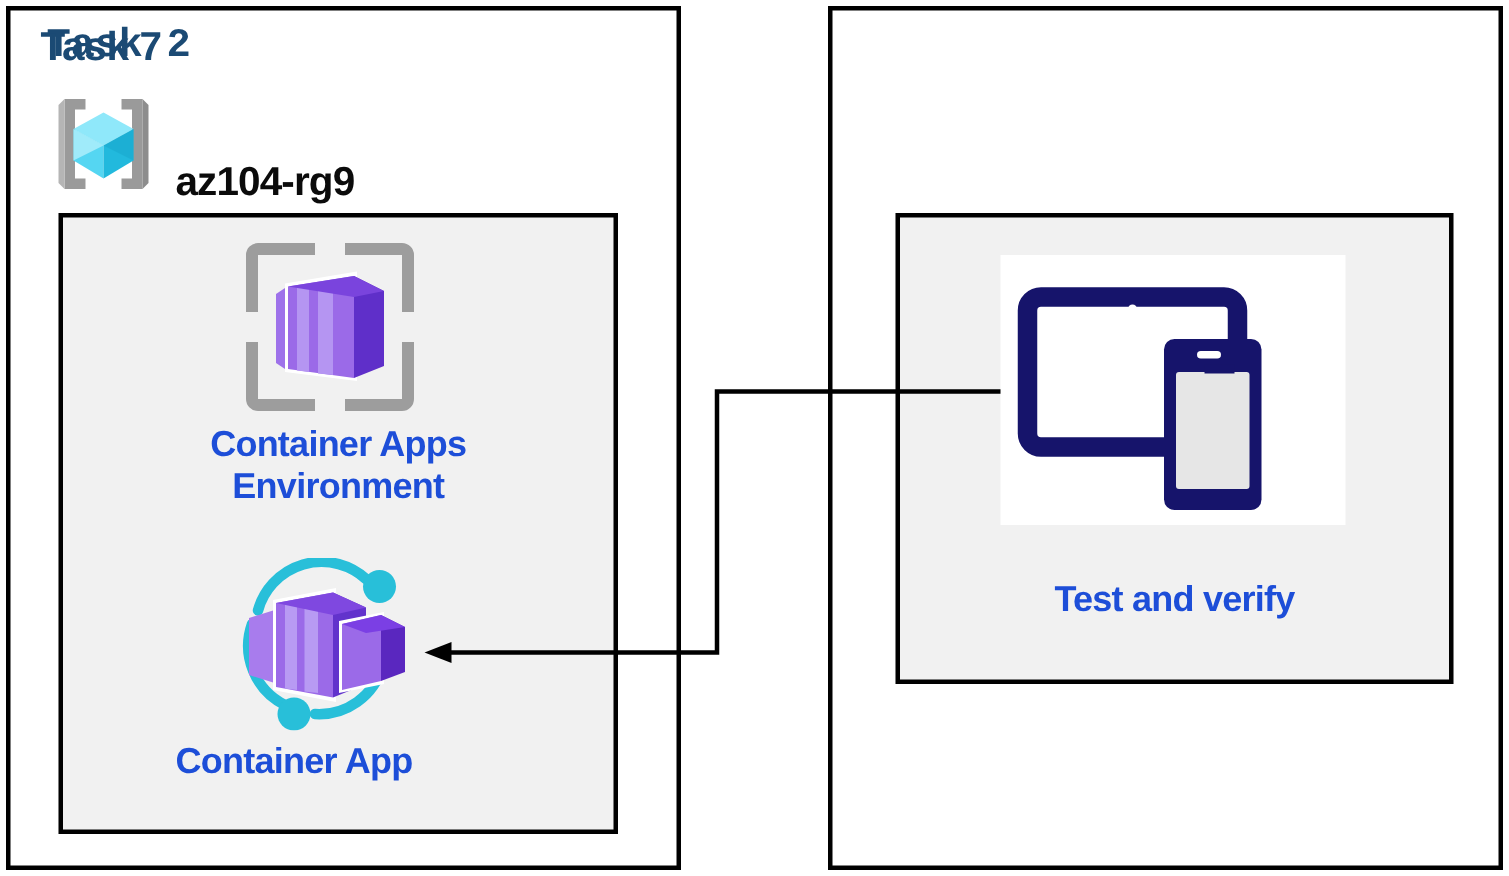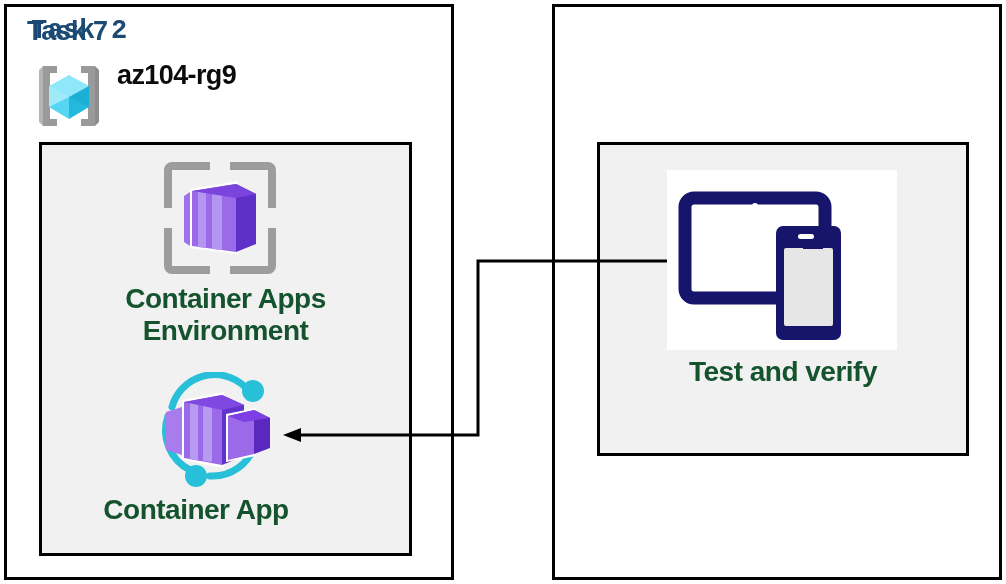--- a/index.html
+++ b/index.html
@@ -39,21 +39,21 @@
   }
   #task1-title { left: 27px; }
   #task2-title { left: 31px; font-family: Liberation Mono, monospace; }
 
   
   #rg-row {
     position: absolute;
     left: 33px;
     top: 60px;
     display: flex;
-    align-items: flex-start;
+    align-items: flex-end;
     gap: 12px;
   }
   #rg-label {
     font-size: 27px;
     font-weight: bold;
     color: #0b0b0b;
     letter-spacing: -0.6px;
     white-space: nowrap;
   }
 
@@ -64,30 +64,30 @@
     border: 3px solid #000000;
     box-sizing: border-box;
   }
   #task1-inner { left: 39px;  top: 142px; width: 373px; height: 414px; }
   #task2-inner { left: 597px; top: 142px; width: 372px; height: 314px; }
 
   
   .caption {
     position: absolute;
     text-align: center;
-    font-size: 28px;
+    font-size: 24px;
     font-weight: bold;
-    color: #14532d;
+    color: #1d4ed8;
     line-height: 1.16;
     letter-spacing: -0.5px;
     white-space: pre-line;
   }
   #cae-caption { left: 39px; width: 373px; top: 283px; }
   #capp-caption { left: 39px; width: 314px; top: 494px; }
-  #tv-caption  { left: 597px; width: 372px; top: 356px; }
+  #tv-caption  { left: 597px; width: 372px; top: 386px; }
 
   .icon-abs { position: absolute; }
   #cae-icon  { left: 160px; top: 158px; }
   #capp-icon { left: 152px; top: 372px; }
   #tv-icon   { left: 667px; top: 170px; }
 
   
   #tv-backdrop {
     position: absolute;
     left: 667px; top: 170px;

